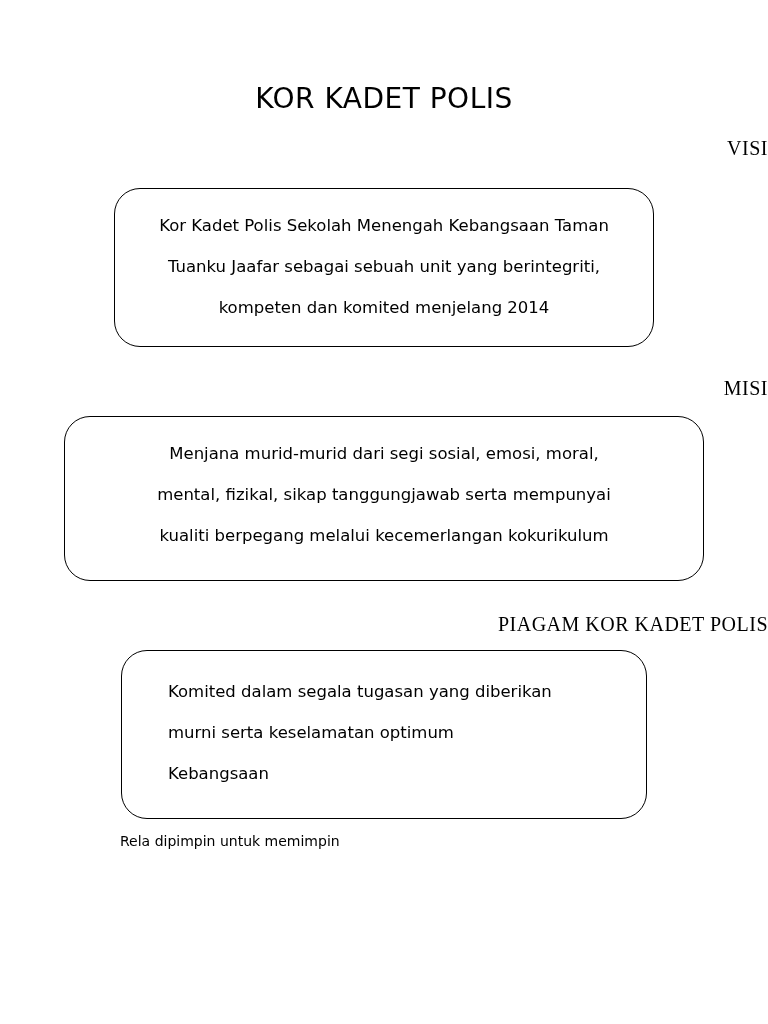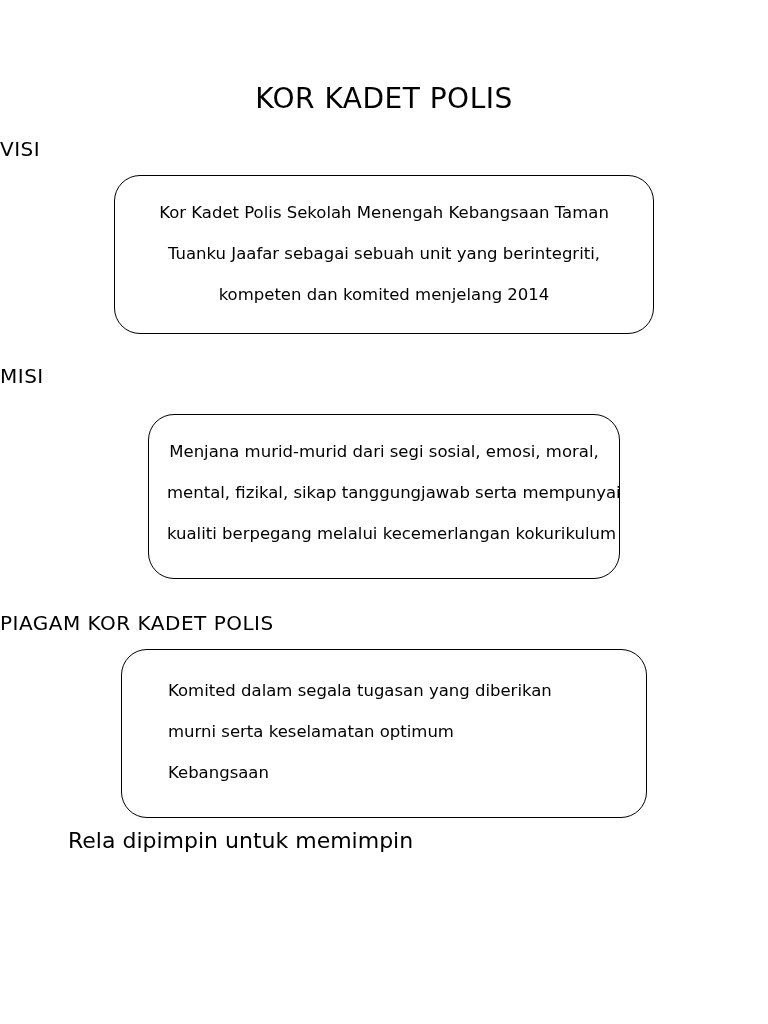--- a/index.html
+++ b/index.html
@@ -23,66 +23,67 @@
     padding: 0;
   }
   .doc-title {
     text-align: center;
     font-size: 28px;
     letter-spacing: 0.5px;
     margin-top: 82px;
     font-weight: normal;
   }
   .section-heading {
-    text-align: left;
+    text-align: right;
     font-size: 20px;
     letter-spacing: 0.5px;
     font-weight: normal;
+    font-family: Liberation Serif, serif;
   }
   .heading-visi { margin-top: 22px; }
   .heading-misi { margin-top: 30px; }
   .heading-piagam { margin-top: 32px; }
 
   .rounded-box {
     border: 1.6px solid #000000;
     border-radius: 26px;
     box-sizing: border-box;
     margin: 0 auto;
   }
   .box-visi {
     width: 540px;
-    margin-top: 14px;
+    margin-top: 28px;
     padding: 16px 18px 18px 18px;
   }
   .box-misi {
-    width: 472px;
-    margin-top: 26px;
+    width: 640px;
+    margin-top: 16px;
     padding: 16px 18px 24px 18px;
   }
   .box-piagam {
     width: 526px;
     margin-top: 14px;
     padding: 20px 18px 24px 18px;
   }
   .line {
     font-size: 16.5px;
     line-height: 41px;
     white-space: nowrap;
   }
   .center-line { text-align: center; }
 
   .charter-item {
     font-size: 16.5px;
     line-height: 41px;
     padding-left: 28px;
   }
   .overflow-line {
-    font-size: 22px;
+    font-size: 14px;
     line-height: 41px;
-    padding-left: 68px;
+    padding-left: 120px;
     margin-top: 2px;
   }
 </style>
 </head>
 <body>
 
 <div class="page">
 
   <div class="doc-title">KOR KADET POLIS</div>
 

